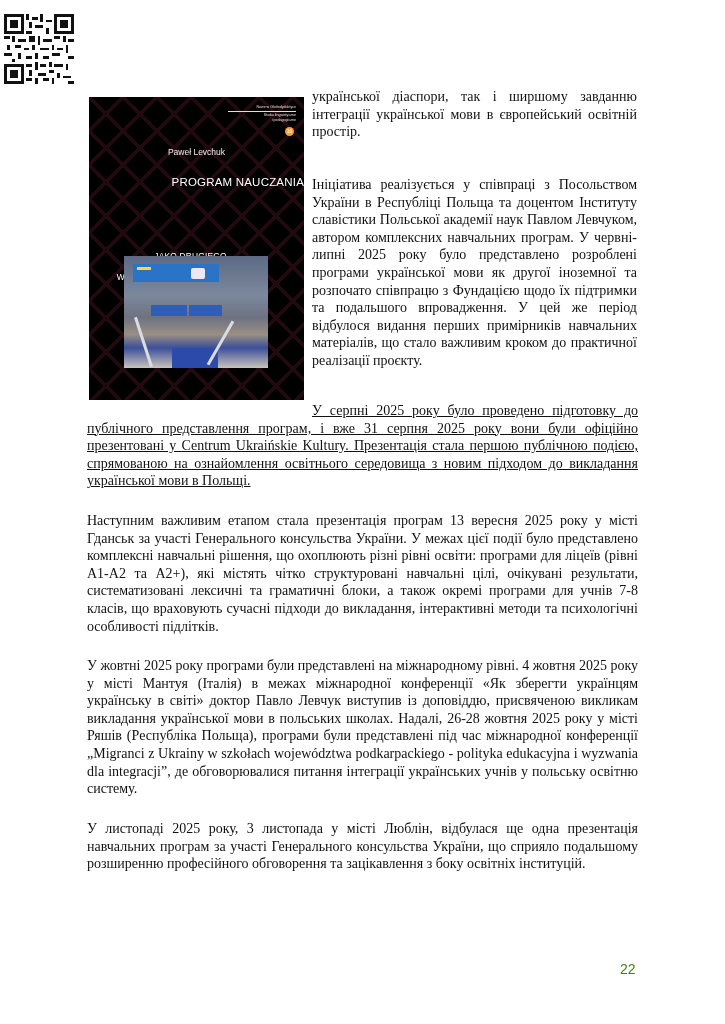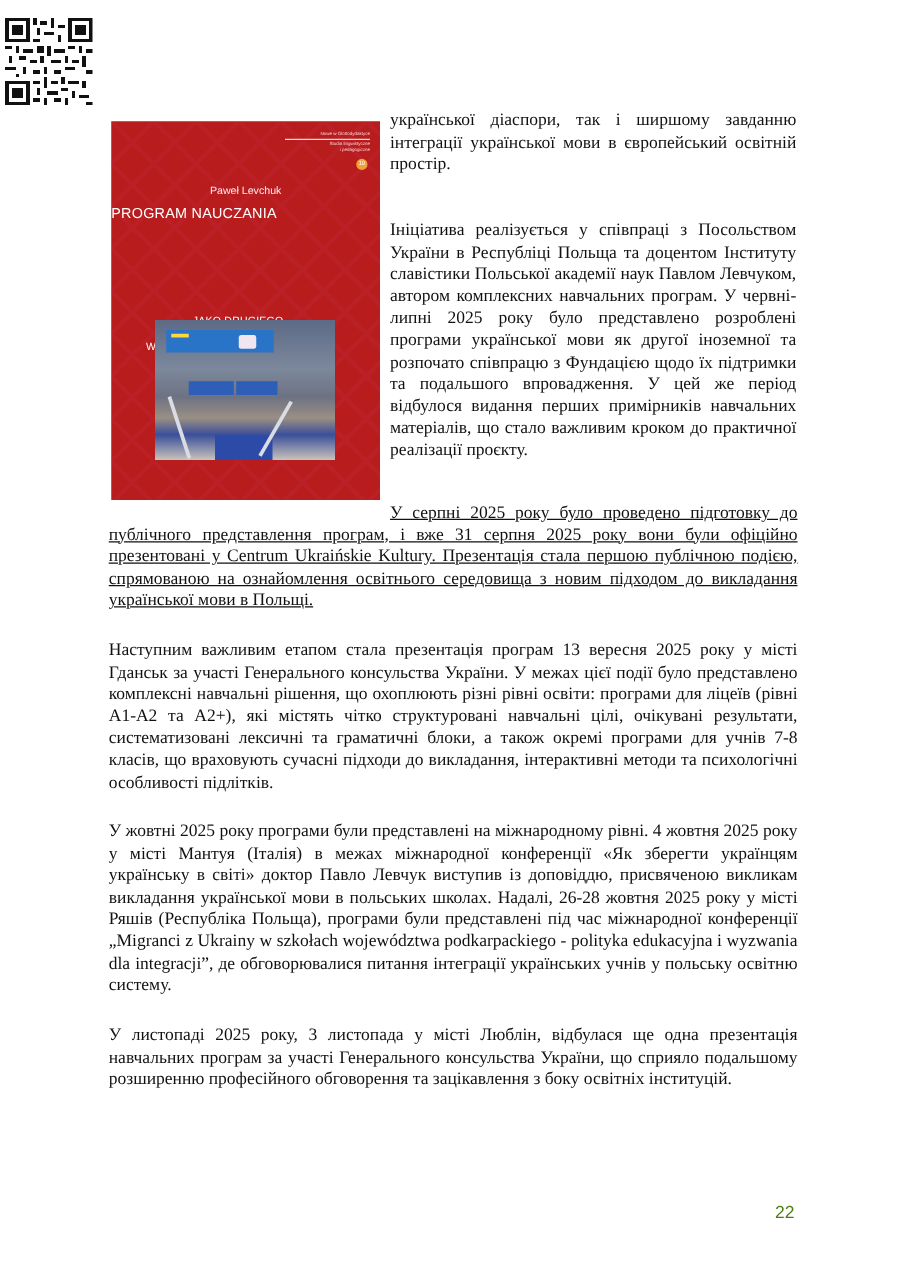--- a/index.html
+++ b/index.html
@@ -1,28 +1,28 @@
 <!DOCTYPE html>
 <html><head>
 <meta charset="utf-8">
 <style>
   html, body { margin: 0; padding: 0; background: #ffffff; }
   body { width: 725px; height: 1024px; position: relative; overflow: hidden; font-family: "Liberation Serif", "DejaVu Serif", serif; color: #111; }
   .qr { position: absolute; left: 4px; top: 14px; width: 70px; height: 70px; }
-  .cover { position: absolute; left: 89px; top: 97px; width: 215px; height: 303px; background: #b91c1c; overflow: hidden; }
+  .cover { position: absolute; left: 89px; top: 97px; width: 215px; height: 303px; background: #000000; overflow: hidden; }
   .cover .pattern { position: absolute; inset: 0; opacity: 0.18;
     background-image:
       linear-gradient(45deg, transparent 46%, #c23a5a 47%, #c23a5a 53%, transparent 54%),
       linear-gradient(-45deg, transparent 46%, #c23a5a 47%, #c23a5a 53%, transparent 54%);
     background-size: 34px 34px; }
   .series { position: absolute; right: 8px; top: 8px; width: 68px; font-family: "Liberation Sans", sans-serif; font-size: 3.6px; color: #f3d6dc; text-align: right; line-height: 5px; }
   .series .line { border-bottom: 0.5px solid #f3d6dc; padding-bottom: 1px; margin-bottom: 1px; }
   .series .num { display: inline-block; width: 9px; height: 9px; border-radius: 50%; background: #f2a03a; color: #fff; font-size: 5px; line-height: 9px; text-align: center; margin-top: 4px; margin-right: 2px; }
   .author { position: absolute; left: 0; right: 0; top: 50px; text-align: center; font-family: "Liberation Sans", sans-serif; font-size: 8.5px; color: #fbe9ec; }
-  .title1 { position: absolute; left: 0; right: 0; top: 67px; text-align: left; font-family: "Liberation Sans", sans-serif; font-size: 11.5px; line-height: 14px; color: #ffffff; letter-spacing: 0.2px; }
+  .title1 { position: absolute; left: 0; right: 0; top: 78px; text-align: right; font-family: "Liberation Sans", sans-serif; font-size: 11.5px; line-height: 14px; color: #ffffff; letter-spacing: 0.2px; }
   .title2 { position: absolute; left: 0; right: 12px; top: 110px; text-align: center; font-family: "Liberation Sans", sans-serif; font-size: 8.4px; line-height: 10.5px; color: #ffffff; letter-spacing: 0.2px; margin-top: 44px; }
   .photo { position: absolute; left: 35px; top: 159px; width: 144px; height: 112px; overflow: hidden;
     background: linear-gradient(180deg, #5c6a86 0%, #7c889c 35%, #6d7282 55%, #9a8f84 70%, #3b4f9a 82%, #c9c3bb 100%); }
   .photo .billboard { position: absolute; left: 9px; top: 8px; width: 86px; height: 18px; background: #2a74c7; }
   .photo .billboard i { position: absolute; left: 4px; top: 3px; width: 14px; height: 3px; background: #ffd83a; }
   .photo .billboard b { position: absolute; left: 58px; top: 4px; width: 14px; height: 11px; background: #f0e6f0; border-radius: 2px; }
   .photo .board { position: absolute; top: 49px; height: 11px; background: #2d5eb8; }
   .photo .esc1 { position: absolute; left: 18px; top: 60px; width: 3px; height: 52px; background: #d9dde3; transform: rotate(-18deg); }
   .photo .esc2 { position: absolute; left: 95px; top: 62px; width: 3px; height: 50px; background: #d9dde3; transform: rotate(30deg); }
   .photo .floor { position: absolute; left: 48px; top: 92px; width: 46px; height: 20px; background: #2c4aa8; }

